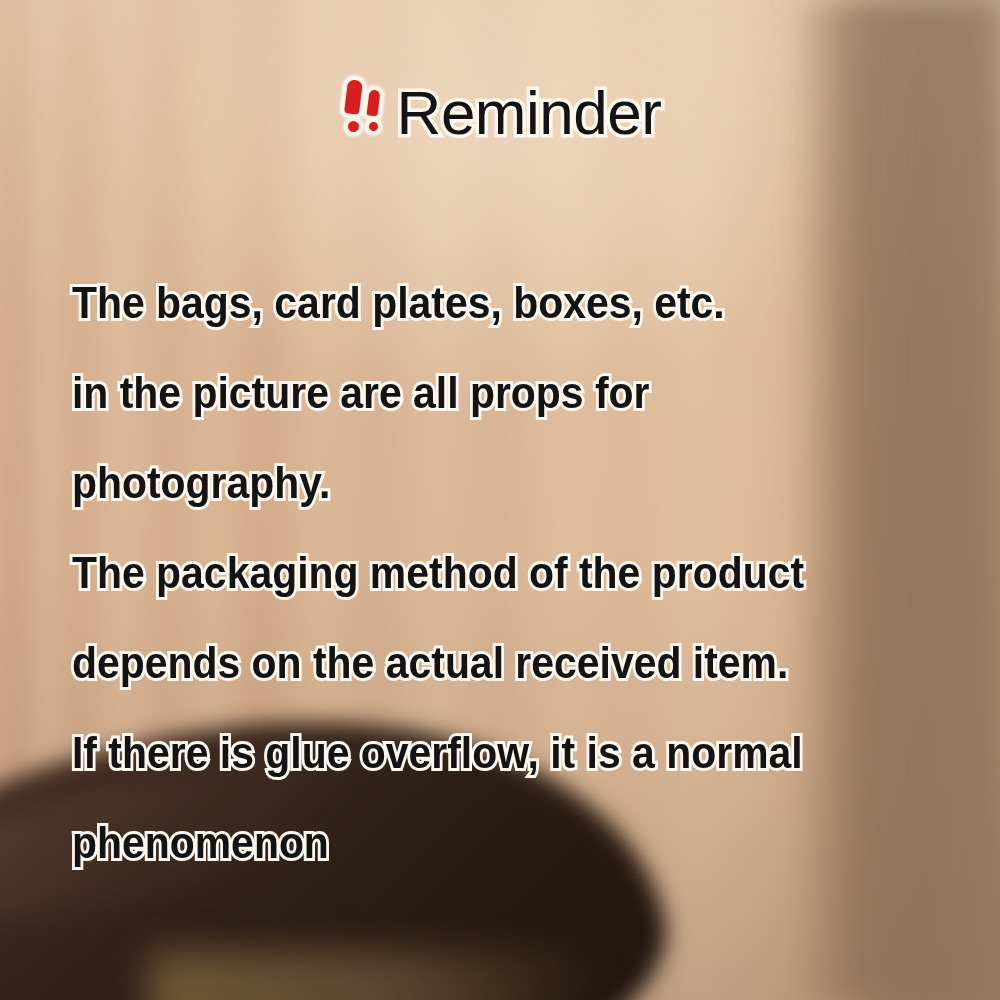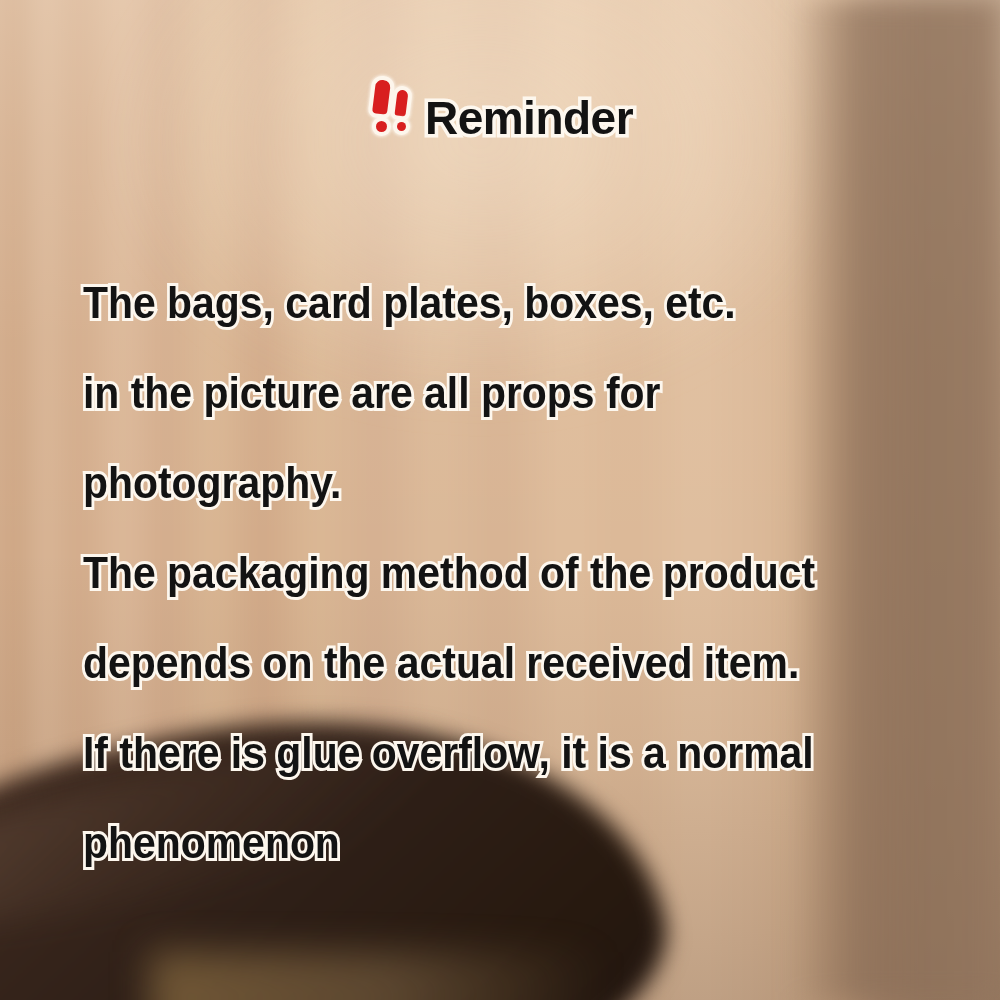--- a/index.html
+++ b/index.html
@@ -187,32 +187,32 @@
     transform: rotate(7deg);
   }
   .bang-b-dot {
     left: 30px; top: 46px;
     width: 9px; height: 9px;
     border-radius: 50%;
   }
 
   .headline-text {
     display: inline-block;
-    font-size: 46px;
-    font-weight: 700;
+    font-size: 62px;
+    font-weight: 400;
     letter-spacing: -0.5px;
     color: #131313;
     -webkit-text-stroke: 7px #fdf7ee;
     paint-order: stroke fill;
     font-stretch: condensed;
   }
 
   .body-block {
     position: absolute;
-    left: 83px;
+    left: 72px;
     top: 258px;
     width: 900px;
   }
   .body-line {
     font-size: 44px;
     font-weight: 700;
     line-height: 90px;
     color: #131313;
     white-space: nowrap;
     -webkit-text-stroke: 6px #fdf7ee;

